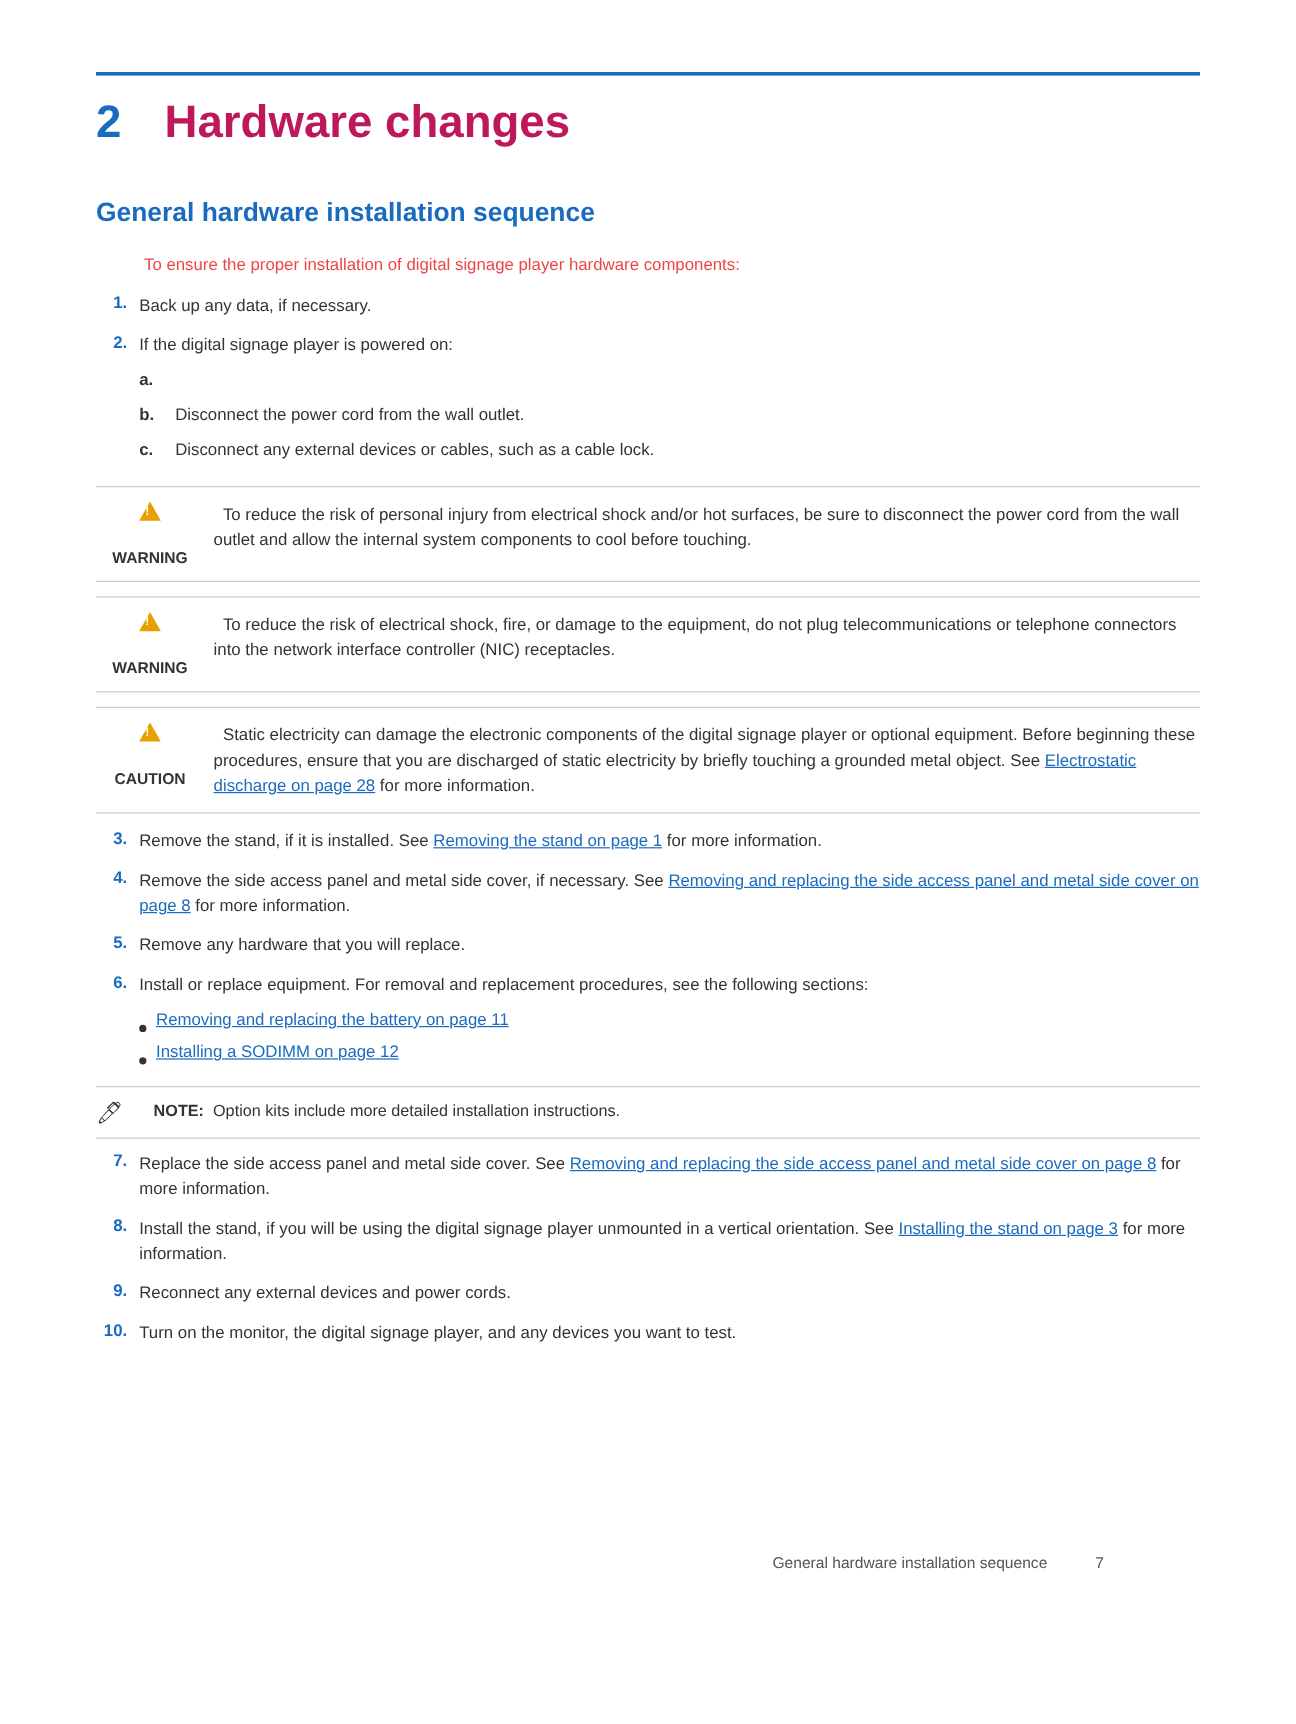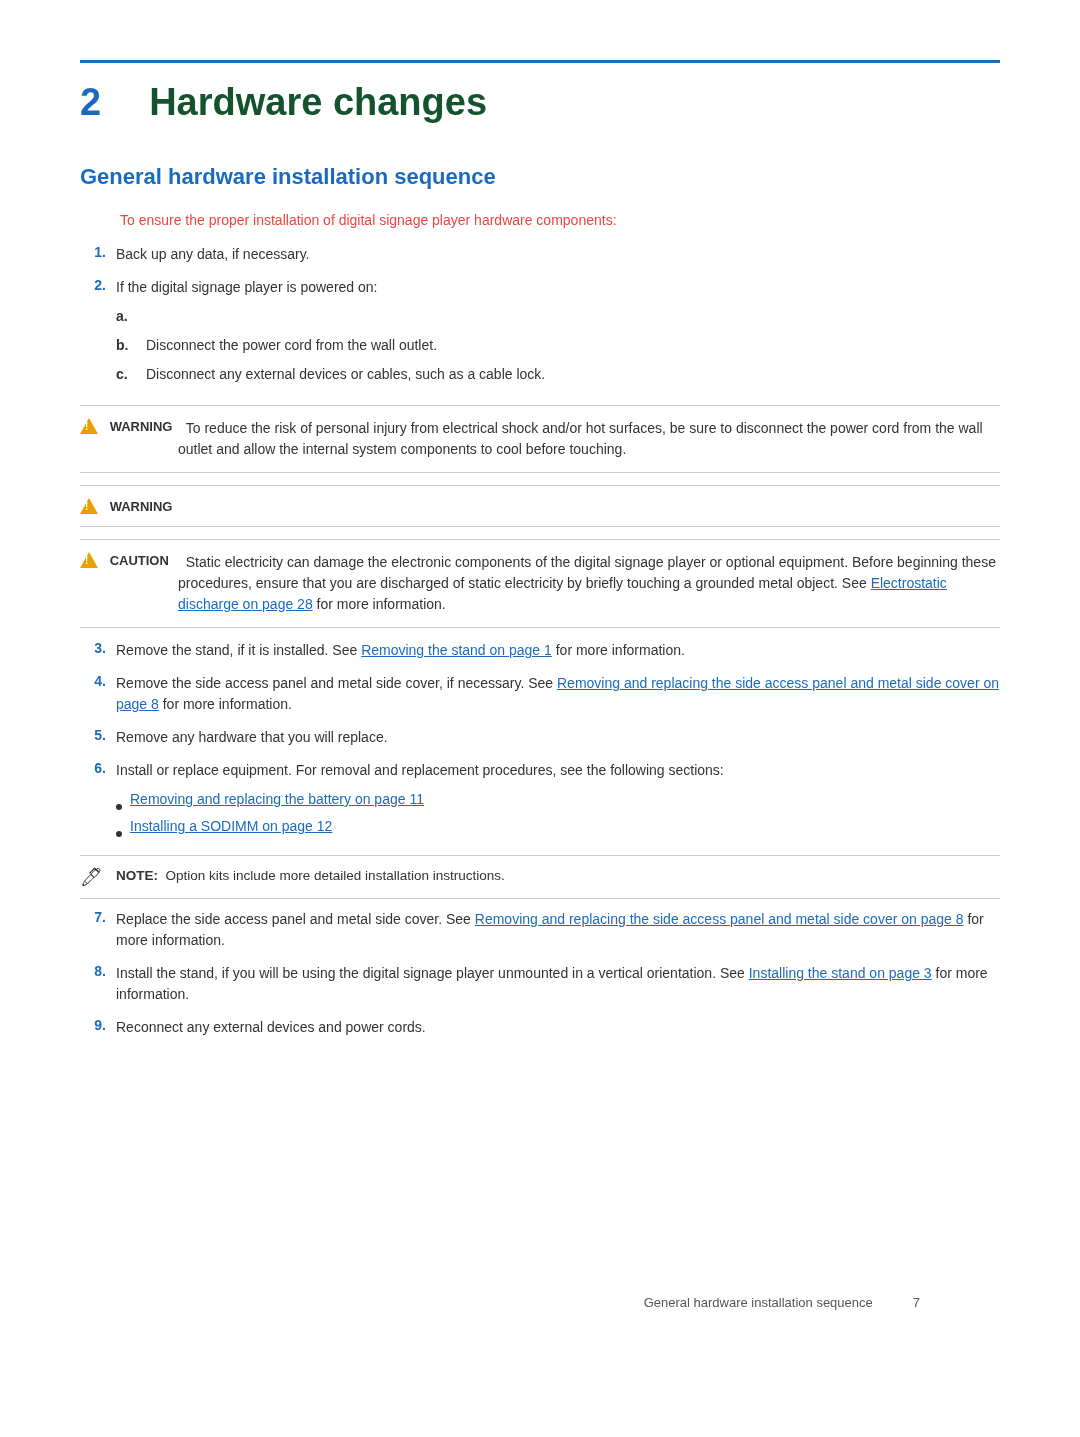--- a/index.html
+++ b/index.html
@@ -28,22 +28,21 @@
 
     .chapter-title-row {
       display: flex;
       align-items: baseline;
       gap: 18px;
     }
 
     .chapter-title-text {
       font-size: 38px;
       font-weight: bold;
-      color: #14532d;
-      margin-left: 12px;
+      color: #be185d;
     }
 
     .section-title {
       font-size: 22px;
       font-weight: bold;
       color: #1a6bbf;
       margin-bottom: 18px;
       padding-bottom: 4px;
     }
 
@@ -110,20 +109,21 @@
 
     .warning-icon {
       display: flex;
       align-items: center;
       gap: 4px;
       white-space: nowrap;
       font-weight: bold;
       font-size: 13px;
       color: #333;
       min-width: 90px;
+      flex-direction: column;
     }
 
     .triangle-icon {
       display: inline-block;
       width: 0;
       height: 0;
       border-left: 9px solid transparent;
       border-right: 9px solid transparent;
       border-bottom: 16px solid #e8a000;
       position: relative;
@@ -180,20 +180,21 @@
       margin: 10px 0;
     }
 
     .note-icon {
       font-size: 18px;
       min-width: 28px;
     }
 
     .note-label {
       font-weight: bold;
+      margin-left: 12px;
     }
 
     .note-text {
       font-size: 13.5px;
       color: #333;
       line-height: 1.5;
     }
 
     a {
       color: #1a6bbf;
@@ -292,20 +293,23 @@
       &nbsp;&nbsp;<span>To reduce the risk of personal injury from electrical shock and/or hot surfaces, be sure to disconnect the power cord from the wall outlet and allow the internal system components to cool before touching.</span>
     </div>
   </div>
 
   <div class="warning-box">
     <div class="warning-icon">
       <span class="triangle-icon"></span>
       &nbsp;
       <span class="warning-label">WARNING</span>
     </div>
+    <div class="warning-text">
+      &nbsp;&nbsp;<span>To reduce the risk of electrical shock, fire, or damage to the equipment, do not plug telecommunications or telephone connectors into the network interface controller (NIC) receptacles.</span>
+    </div>
   </div>
 
   <div class="warning-box">
     <div class="warning-icon">
       <span class="caution-icon"></span>
       &nbsp;
       <span class="warning-label">CAUTION</span>
     </div>
     <div class="warning-text">
       &nbsp;&nbsp;<span>Static electricity can damage the electronic components of the digital signage player or optional equipment. Before beginning these procedures, ensure that you are discharged of static electricity by briefly touching a grounded metal object. See </span><a href="#">Electrostatic discharge on page 28</a><span> for more information.</span>
@@ -368,19 +372,25 @@
       <div class="item-content">
         <span>Install the stand, if you will be using the digital signage player unmounted in a vertical orientation. See </span><a href="#">Installing the stand on page 3</a><span> for more information.</span>
       </div>
     </li>
     <li class="numbered-item">
       <span class="item-number" style="color:#1a6bbf; font-weight:bold;">9.</span>
       <div class="item-content">
         <span>Reconnect any external devices and power cords.</span>
       </div>
     </li>
+    <li class="numbered-item">
+      <span class="item-number" style="color:#1a6bbf; font-weight:bold;">10.</span>
+      <div class="item-content">
+        <span>Turn on the monitor, the digital signage player, and any devices you want to test.</span>
+      </div>
+    </li>
   </ol>
 
   <div class="footer">
     <span>General hardware installation sequence</span>
     <span>7</span>
   </div>
 </div>
 
 </body></html>

